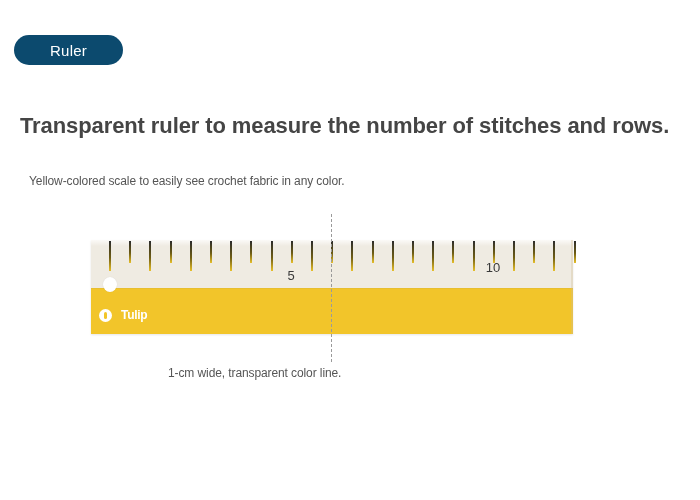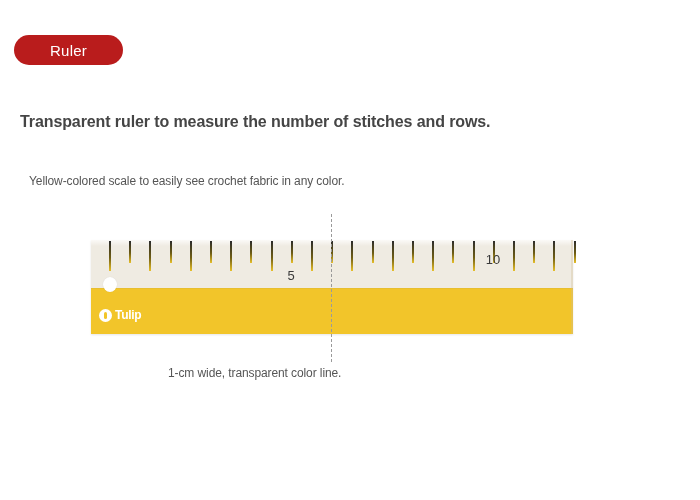--- a/index.html
+++ b/index.html
@@ -17,37 +17,37 @@
   }
 
   
   .badge {
     position: absolute;
     left: 14px;
     top: 35px;
     width: 109px;
     height: 30px;
     border-radius: 15px;
-    background: #b91c1c;
+    background: #0c4a6e;
     color: #ffffff;
     font-size: 15px;
     font-weight: 400;
     display: flex;
     align-items: center;
     justify-content: center;
     letter-spacing: 0.2px;
     box-sizing: border-box;
   }
 
   
   .headline {
     position: absolute;
     left: 20px;
     top: 113px;
-    font-size: 16px;
+    font-size: 22px;
     font-weight: bold;
     color: #454545;
     white-space: nowrap;
     letter-spacing: -0.1px;
   }
   .subheadline {
     position: absolute;
     left: 29px;
     top: 174px;
     font-size: 12px;
@@ -150,21 +150,21 @@
     transform: translateX(-50%);
   }
 
   
   .logo {
     position: absolute;
     left: 99px;
     top: 308px;
     display: flex;
     align-items: center;
-    gap: 3px;
+    gap: 9px;
   }
   .logo-mark {
     width: 13px;
     height: 13px;
     border-radius: 50%;
     background: #ffffff;
     position: relative;
   }
   .logo-mark::after {
     content: "";
@@ -236,21 +236,21 @@
       <div class="tick" style="left: 472.6px; top: 241px; height: 30px;"></div>
       <div class="tick" style="left: 492.8px; top: 241px; height: 22px;"></div>
       <div class="tick" style="left: 513px; top: 241px; height: 30px;"></div>
       <div class="tick" style="left: 533.2px; top: 241px; height: 22px;"></div>
       <div class="tick" style="left: 553.4px; top: 241px; height: 30px;"></div>
       <div class="tick" style="left: 573.6px; top: 241px; height: 22px;"></div>
     </div>
 
   <div id="nums-layer">
       <div class="scale-num" style="left: 291px; top: 268px;">5</div>
-      <div class="scale-num" style="left: 493px; top: 252px;">10</div>
+      <div class="scale-num" style="left: 493px; top: 260px;">10</div>
     </div>
 
   <div class="hole"></div>
 
   <div class="logo">
     <span class="logo-mark"></span>
     <span class="logo-text">Tulip</span>
   </div>
 
   <div class="guide"></div>

